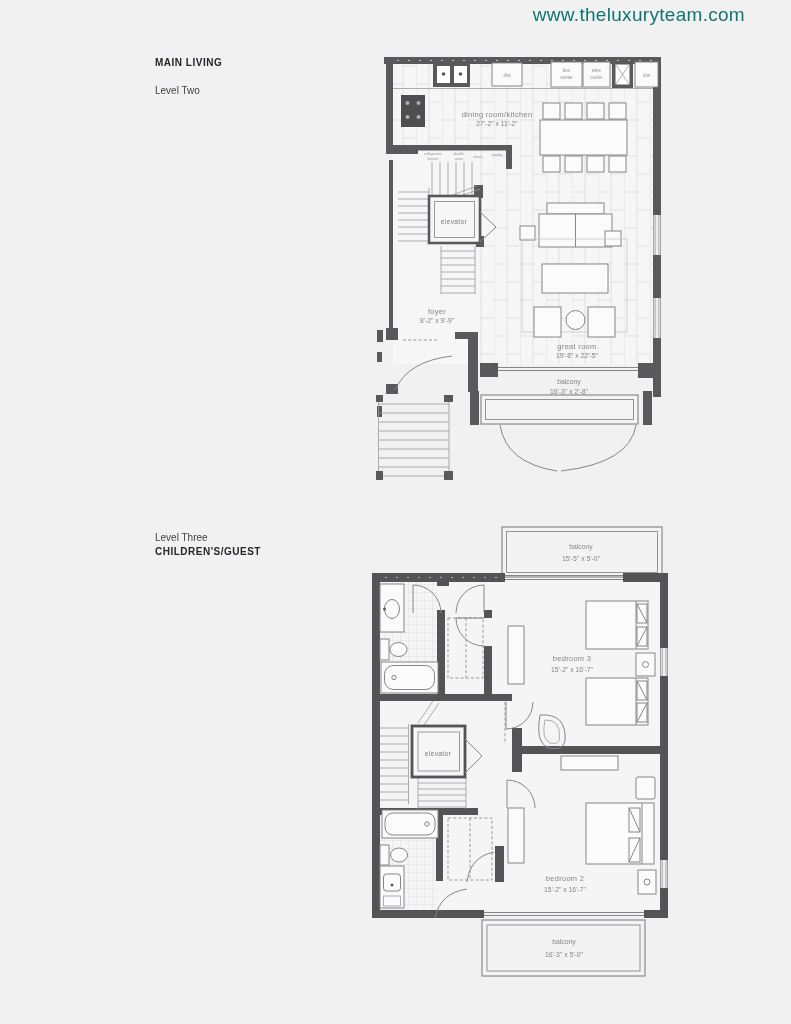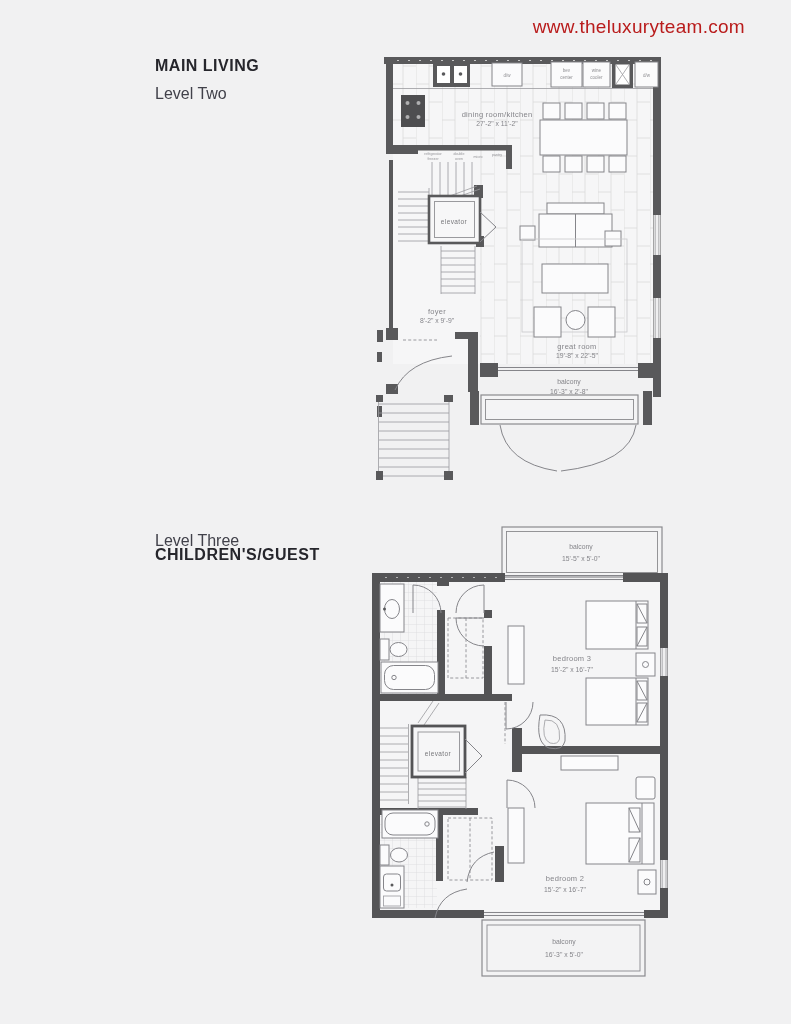--- a/index.html
+++ b/index.html
@@ -2,30 +2,30 @@
 <html><head>
 <meta charset="utf-8">
 <style>
   html,body{margin:0;padding:0}
   body{
     width:791px;height:1024px;position:relative;overflow:hidden;
     background:#f1f1f2;
     font-family:"Liberation Sans",sans-serif;
   }
   .header-url{
-    position:absolute;top:16px;right:46px;
-    font-size:19px;letter-spacing:.3px;color:#b91c1c;
+    position:absolute;top:4px;right:46px;
+    font-size:19px;letter-spacing:.3px;color:#0f766e;
   }
   .sec-title{
     position:absolute;left:155px;
-    font-size:16px;font-weight:700;letter-spacing:.5px;color:#26262c;
+    font-size:10px;font-weight:700;letter-spacing:.5px;color:#26262c;
   }
   .sec-sub{
     position:absolute;left:155px;
-    font-size:16px;color:#41414a;
+    font-size:10px;color:#41414a;
   }
   svg.plan{position:absolute;overflow:visible}
   
   .wall{fill:#59595b}
   .wall2{fill:#545456}
   .fix{fill:#fbfbfc;stroke:#85858a;stroke-width:1}
   .ln{stroke:#85858a;stroke-width:1;fill:none}
   .thin{stroke:#9a9a9e;stroke-width:.8;fill:none}
   .faint{stroke:#c8c8cb;stroke-width:.8;fill:none}
   .dash{stroke:#8f8f93;stroke-width:.9;fill:none;stroke-dasharray:3 2.2}

